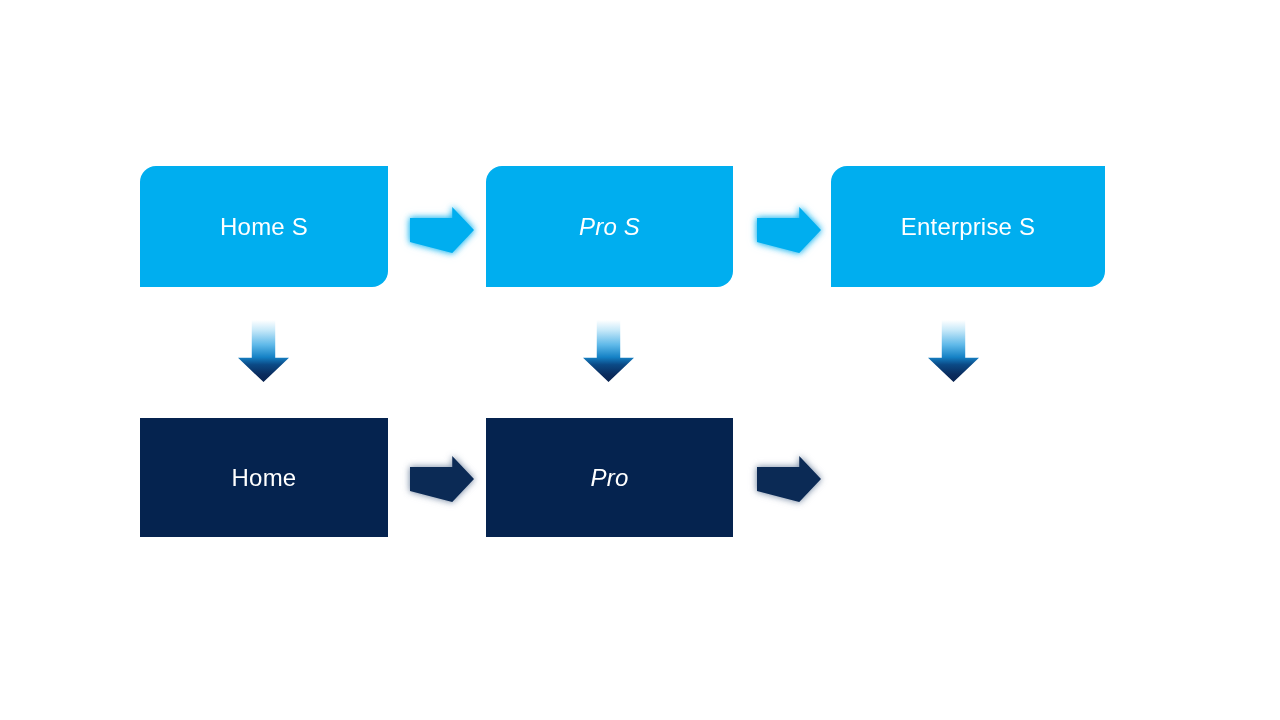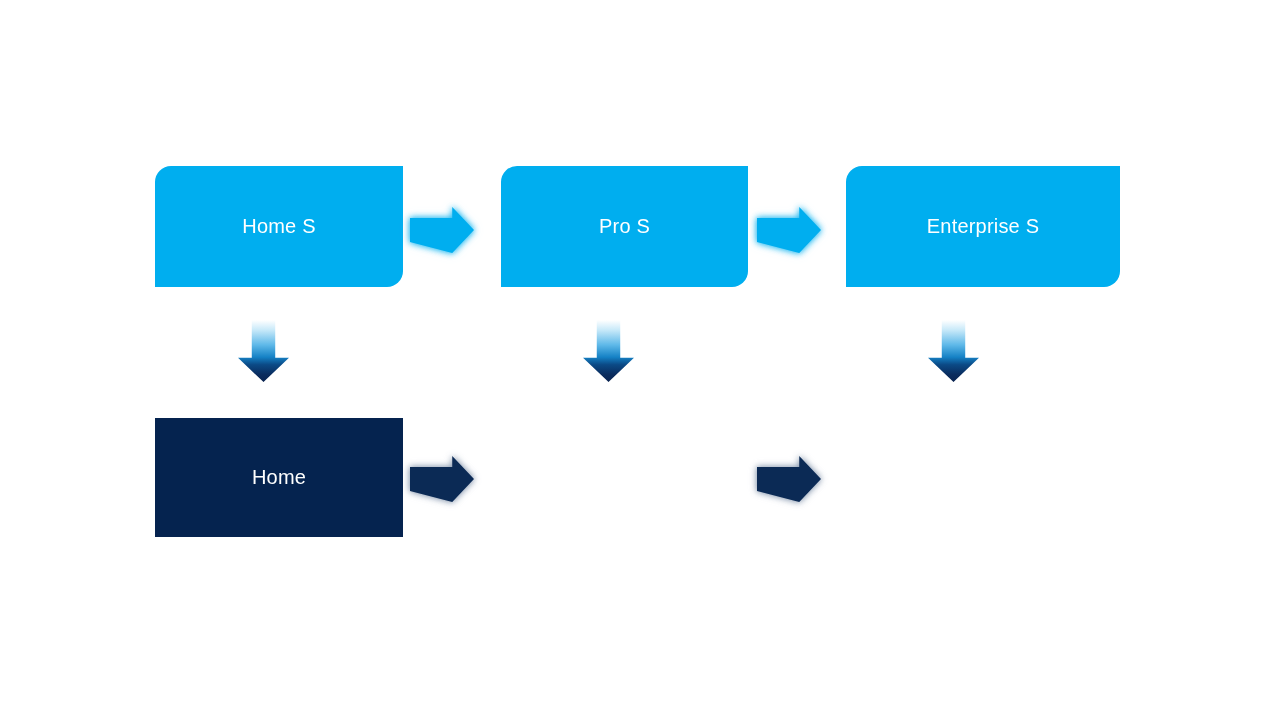--- a/index.html
+++ b/index.html
@@ -7,35 +7,34 @@
     position: relative;
     width: 1280px; height: 720px;
     background: var(--canvas-bg, #ffffff);
     font-family: "Liberation Sans", sans-serif;
     overflow: hidden;
   }
   .box {
     position: absolute;
     display: flex; align-items: center; justify-content: center;
     color: var(--label-text, #ffffff);
-    font-size: 20px;
+    font-size: 24px;
     letter-spacing: 0.2px;
-    margin-left: 15px;
   }
   .box.top-row {
     top: 166px; height: 121px;
     background: var(--top-box, #00aeef);
     border-radius: 16px 0 16px 0; 
   }
   .box.bottom-row {
     top: 418px; height: 119px;
     background: var(--bottom-box, #05234f);
   }
   .col1 { left: 140px; width: 248px; }
-  .col2 { left: 486px; width: 247px; }
+  .col2 { left: 486px; width: 247px; font-style: italic; }
   .col3 { left: 831px; width: 274px; }
 
   
   .right-arrow-wrap {
     position: absolute; width: 64px; height: 46px;
   }
   .right-arrow-wrap.light {
     filter: drop-shadow(0 0 3px rgba(0,174,239,0.85)) drop-shadow(0 0 3px rgba(120,214,248,0.8));
   }
   .right-arrow-wrap.dark {
@@ -100,20 +99,23 @@
   <div class="down-arrow-wrap da-pos2">
     <div class="down-arrow"></div>
   </div>
   <div class="down-arrow-wrap da-pos3">
     <div class="down-arrow"></div>
   </div>
 
   <div class="box bottom-row col1">
     <span>Home</span>
   </div>
+  <div class="box bottom-row col2">
+    <span>Pro</span>
+  </div>
 
   <div class="right-arrow-wrap dark ra-bottom ra-pos1">
     <div class="right-arrow dark"></div>
   </div>
   <div class="right-arrow-wrap dark ra-bottom ra-pos2">
     <div class="right-arrow dark"></div>
   </div>
 
 </div>
 

